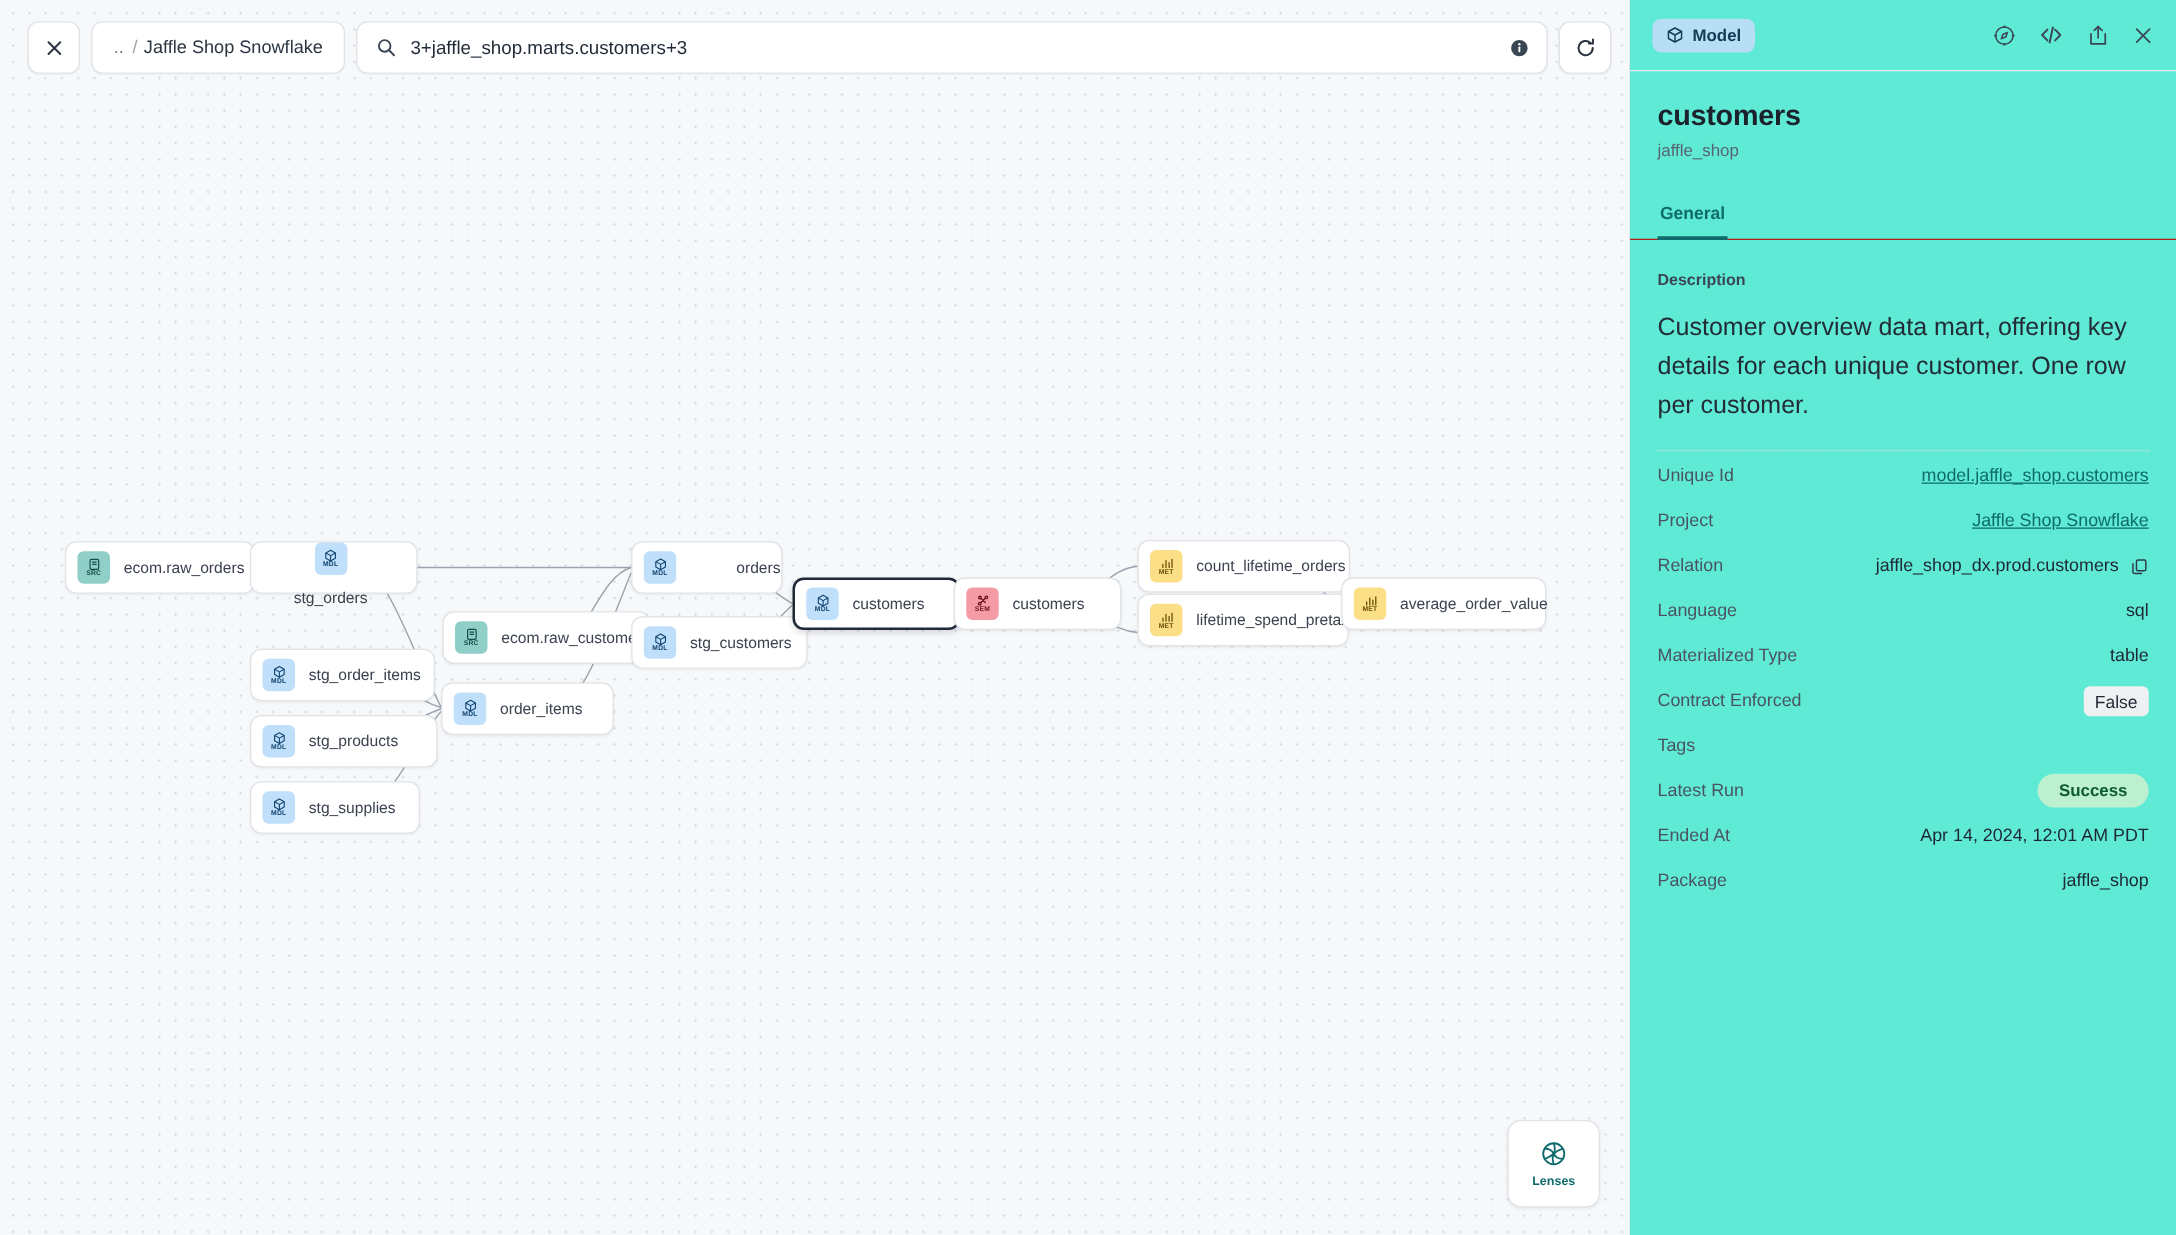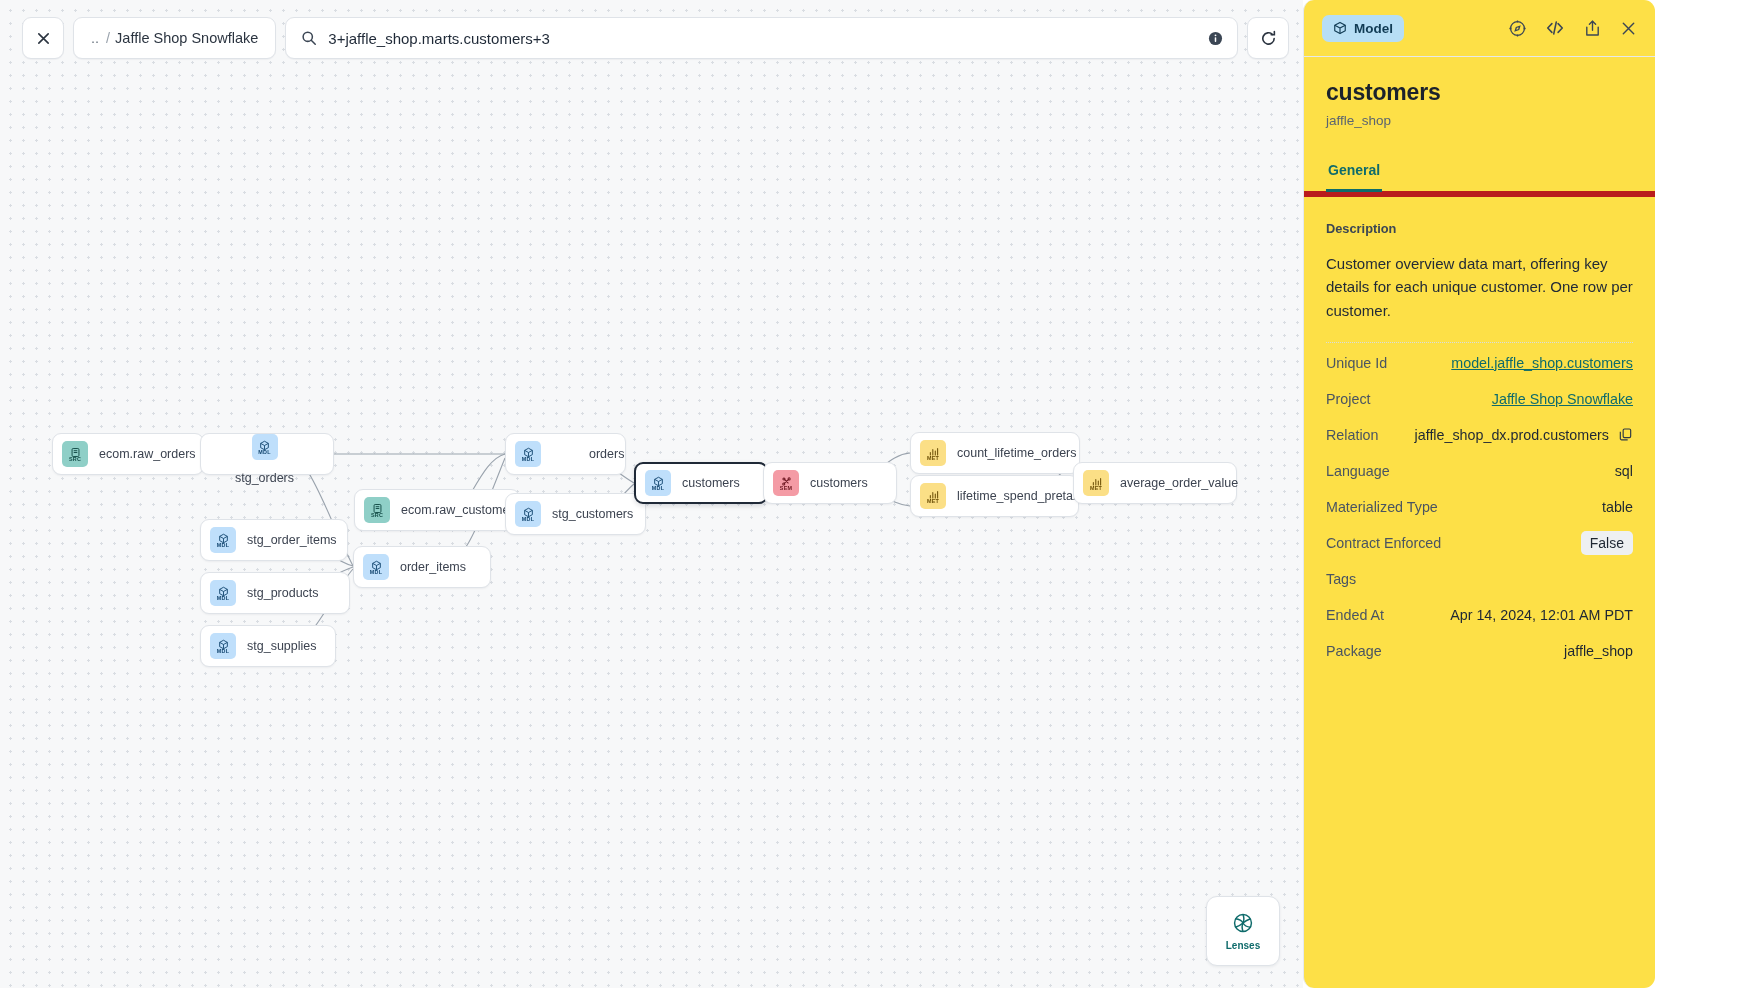--- a/index.html
+++ b/index.html
@@ -121,24 +121,24 @@
     display: flex; flex-direction: column;
     align-items: center; justify-content: center; gap: 6px;
     box-shadow: 0 1px 3px rgba(16,24,40,.07);
     cursor: pointer;
     z-index: 20;
   }
   .lenses .lens-label { font-size: 10px; color: #0f6b6b; font-weight: 600; }
 
   
   .panel {
-    width: 352px; height: 988px;
-    background: #fde047;
+    width: 438px; height: 988px;
+    background: #5eead4;
     border-left: 1px solid #e6e9ec;
-    display: flex; flex-direction: column; border-radius: 11px;
+    display: flex; flex-direction: column;
   }
   .panel-top {
     height: 57px;
     display: flex; align-items: center;
     padding: 0 18px 0 18px;
     border-bottom: 1px solid #e6e9ec;
   }
   .type-chip {
     display: inline-flex; align-items: center; gap: 7px;
     background: #b7def5;
@@ -154,37 +154,37 @@
   }
   .panel-top-icons .pico { cursor: pointer; color: #3b4654; display:flex; }
 
   .panel-head { padding: 22px 22px 0 22px; }
   .panel-title { font-size: 23px; font-weight: 700; color: #1b222c; letter-spacing: -.2px; }
   .panel-sub { font-size: 13.5px; color: #5a6471; margin-top: 7px; }
 
   .tabs {
     margin-top: 28px;
     padding: 0 22px;
-    border-bottom: 6px solid #b91c1c;
+    border-bottom: 1px solid #b91c1c;
     display: flex; gap: 22px;
   }
   .tab {
     font-size: 14px; font-weight: 600;
     color: #0f6b6b;
     padding: 6px 2px 11px 2px;
     border-bottom: 3px solid #0f6b6b;
     cursor: pointer;
     margin-bottom: -1px;
   }
 
   .panel-body { padding: 24px 22px 0 22px; overflow-y: auto; flex: 1; }
   .sec-label { font-size: 12.8px; font-weight: 700; color: #3b4654; }
   .desc {
     margin-top: 16px;
-    font-size: 15px; line-height: 1.55; color: #232b36;
+    font-size: 20px; line-height: 1.55; color: #232b36;
   }
   .divider { border-top: 1px dotted #d7dce1; margin: 20px 0 2px 0; }
 
   .row {
     display: flex; align-items: center; justify-content: space-between;
     min-height: 36px;
     padding: 6px 0;
     gap: 16px;
   }
   .row .k { font-size: 14.3px; color: #4a5461; white-space: nowrap; }
@@ -532,20 +532,24 @@
           </div>
           <div class="row">
             <span class="k">Contract Enforced</span>
             <span class="v"><span class="chip-false">False</span></span>
           </div>
           <div class="row">
             <span class="k">Tags</span>
             <span class="v"></span>
           </div>
           <div class="row">
+            <span class="k">Latest Run</span>
+            <span class="v"><span class="chip-success">Success</span></span>
+          </div>
+          <div class="row">
             <span class="k">Ended At</span>
             <span class="v">Apr 14, 2024, 12:01 AM PDT</span>
           </div>
           <div class="row">
             <span class="k">Package</span>
             <span class="v">jaffle_shop</span>
           </div>
         </div>
     </div>
   </div>

